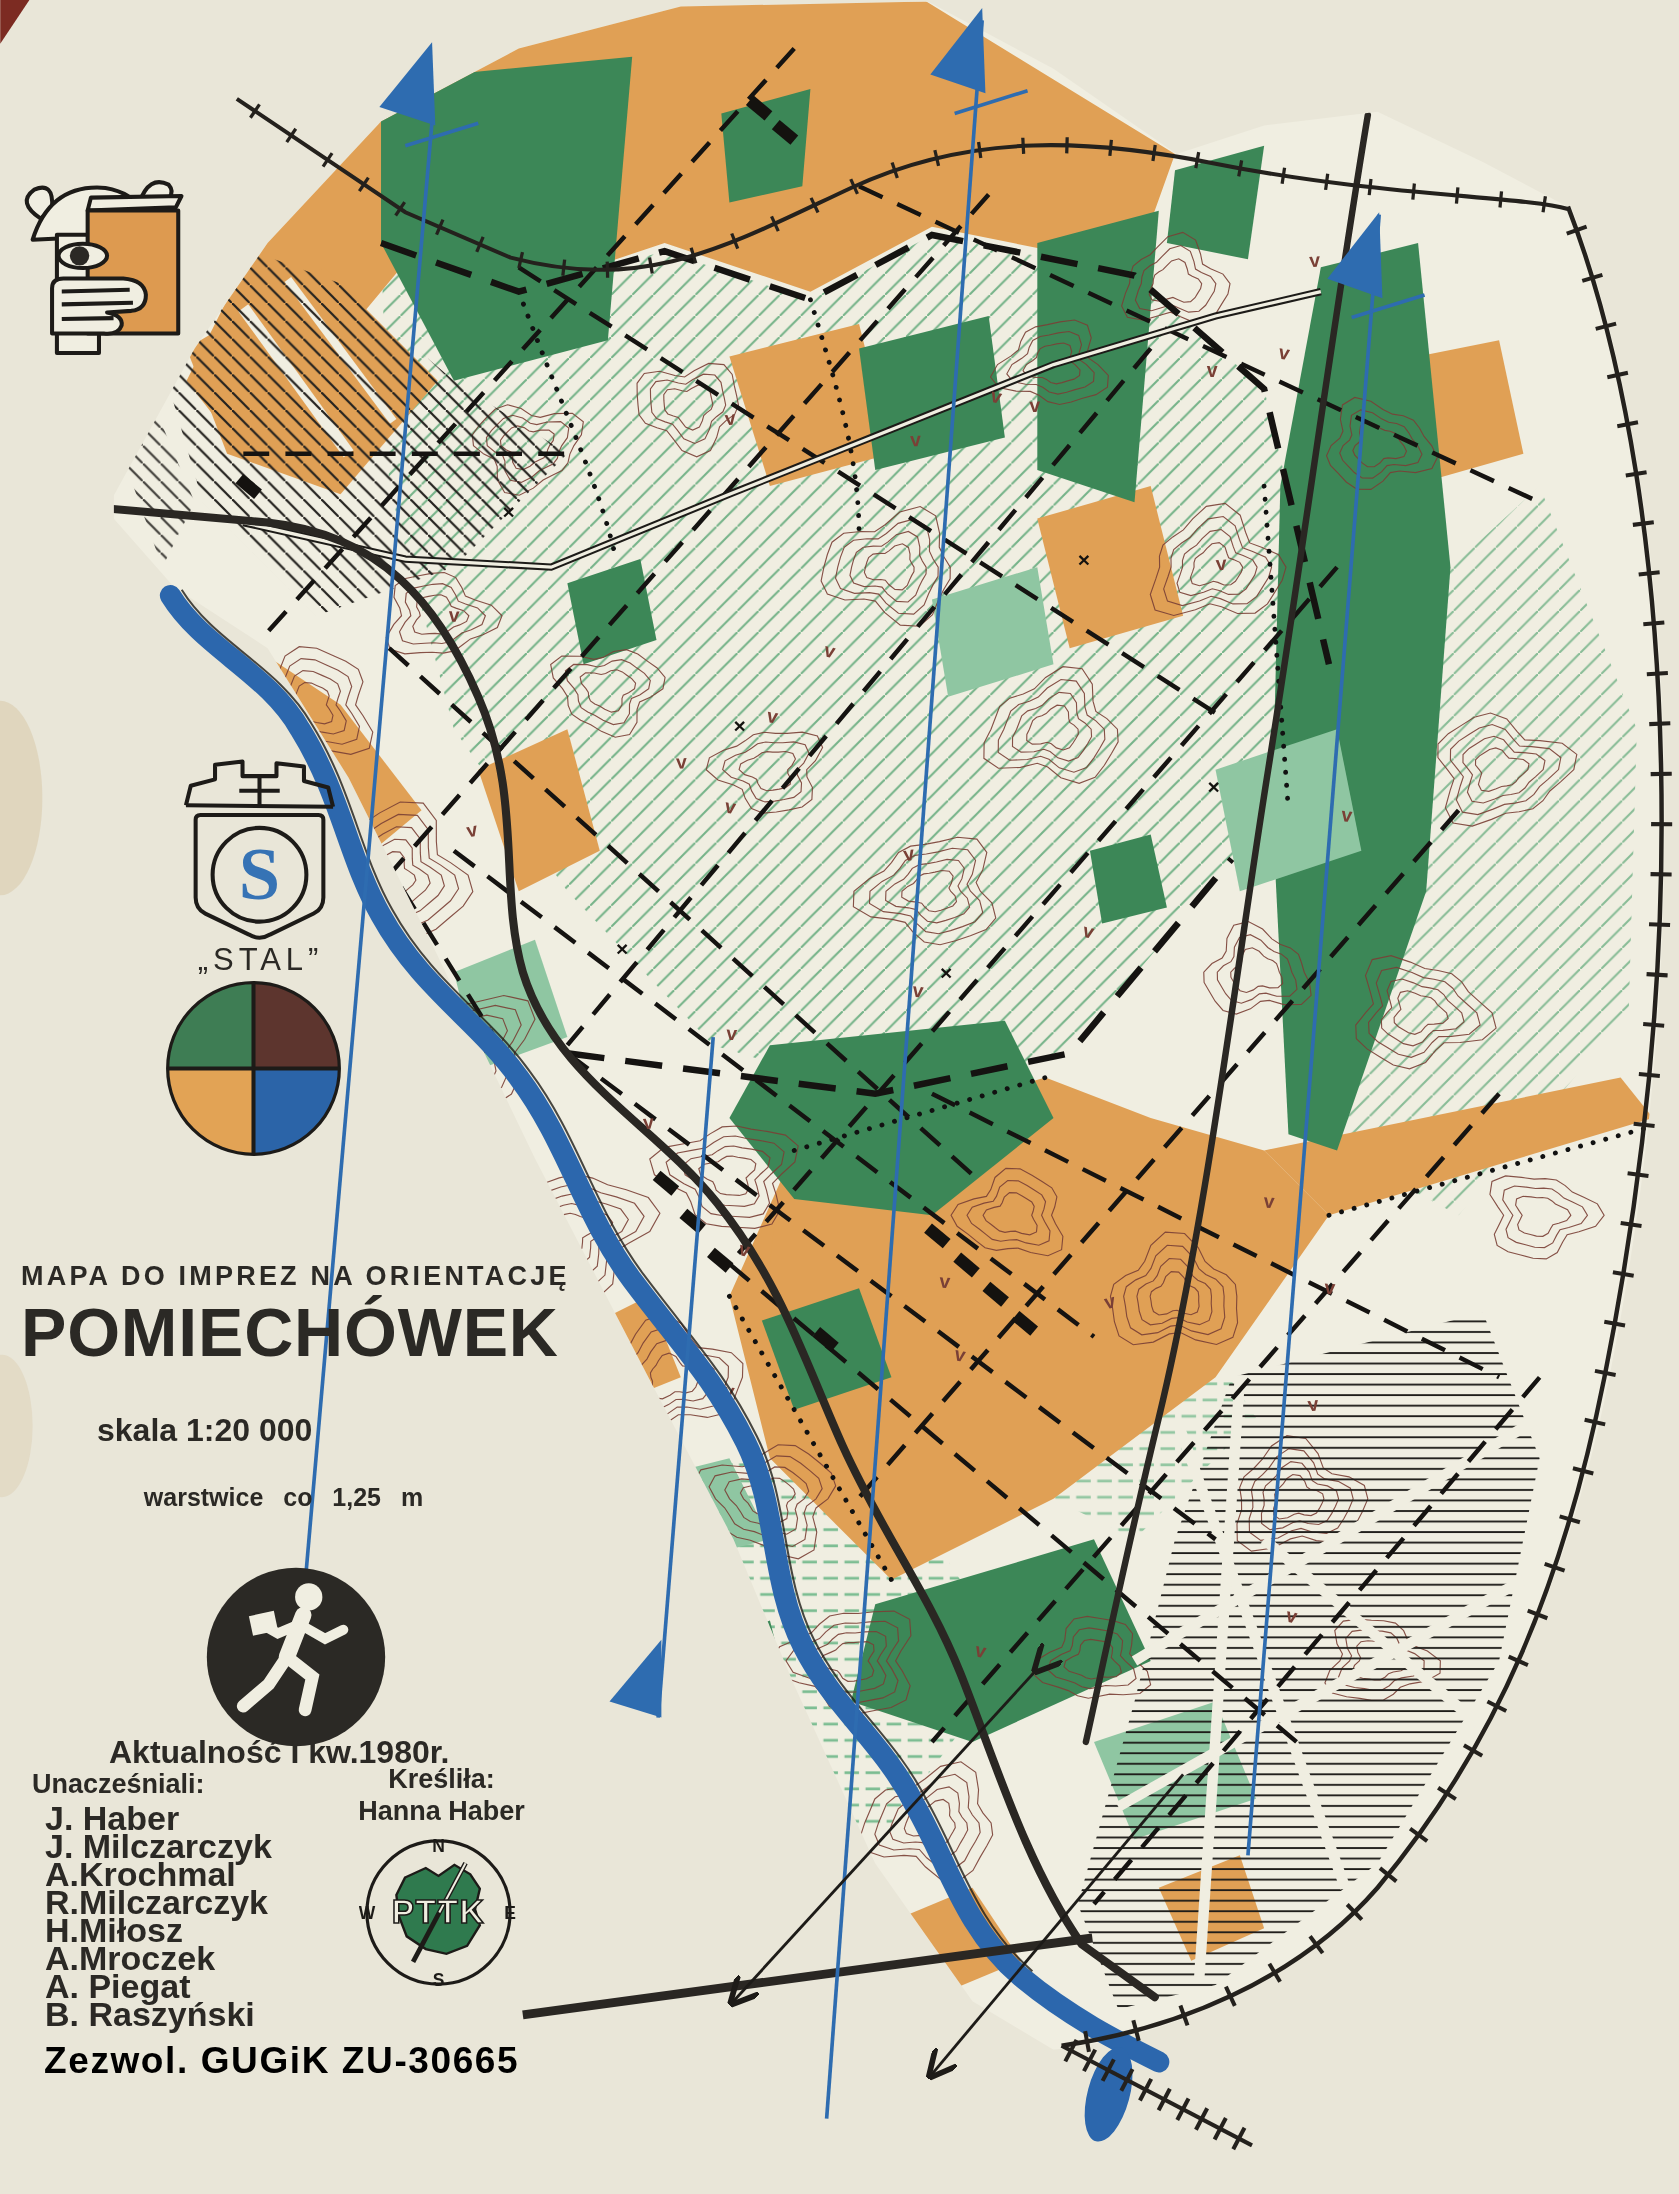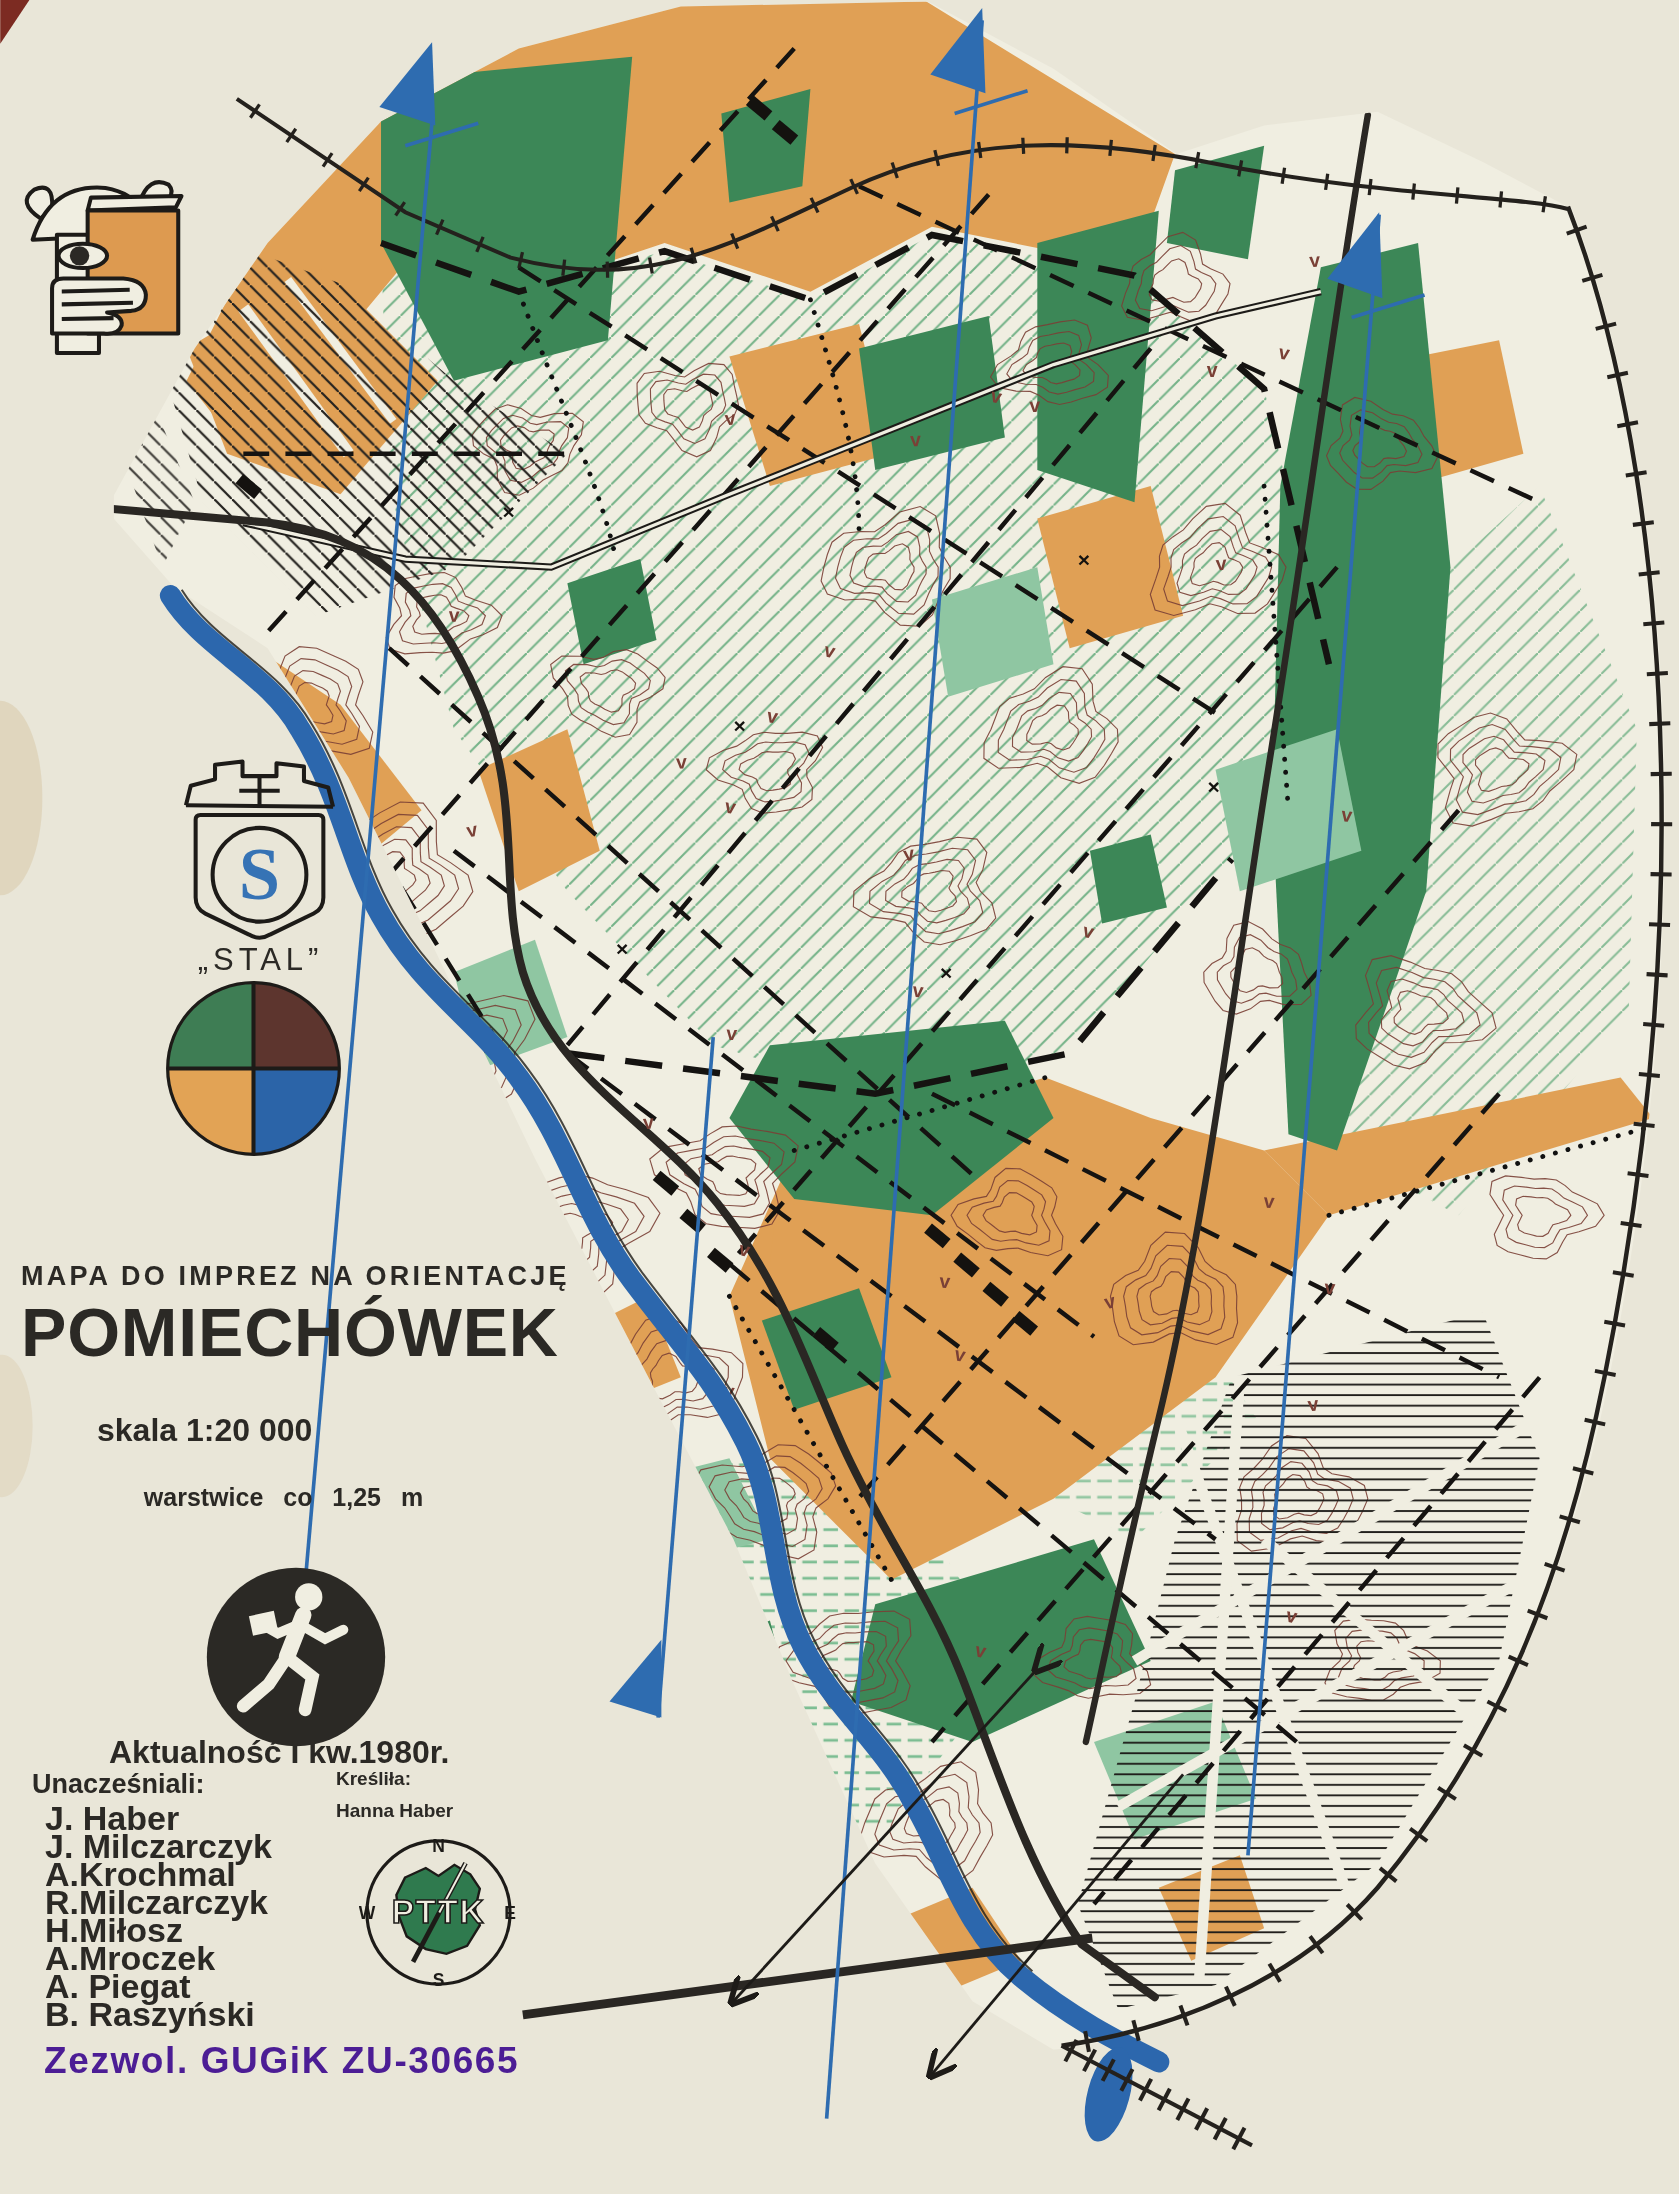--- a/index.html
+++ b/index.html
@@ -9,21 +9,21 @@
   svg{display:block;}
   .abs{position:absolute;}
   #series-label{left:21px;top:1261px;font-size:27px;letter-spacing:3.2px;font-weight:bold;}
   #map-title{left:21px;top:1293px;font-size:68px;letter-spacing:0.8px;font-weight:bold;}
   #map-scale{left:97px;top:1412px;width:373px;font-size:32px;font-weight:bold;}
   #contour-note{left:81px;top:1483px;width:405px;text-align:center;font-size:25px;font-weight:bold;word-spacing:13px;}
   #runner-badge{left:205px;top:1566px;width:182px;height:182px;}
   #currency-note{left:109px;top:1734px;font-size:32px;font-weight:bold;}
   #updated-label{left:32px;top:1733px;font-size:27px;font-weight:bold;margin-top:36px;}
   #updated-list{left:45px;top:1804px;font-size:34px;font-weight:bold;line-height:28px;}
-  #drawn-block{left:336px;top:1763px;width:211px;font-size:19px;font-weight:bold;line-height:32px;}
+  #drawn-block{left:336px;top:1763px;width:211px;text-align:center;font-size:27px;font-weight:bold;line-height:32px;}
   #pttk-badge{left:359px;top:1833px;width:159px;height:159px;}
   #permit-line{left:44px;top:2040px;font-size:37px;font-weight:bold;letter-spacing:1.6px;}
   #o-logo{left:9.7px;top:160px;width:182px;height:199px;}
   #stal-emblem{left:173px;top:755px;width:173px;height:191px;}
   #stal-name{left:159px;top:942px;width:203px;text-align:center;font-size:31px;font-weight:normal;letter-spacing:4.9px;}
   #color-wheel{left:162px;top:977px;width:183px;height:183px;}
 </style>
 </head>
 <body>
 
@@ -537,15 +537,15 @@
     <path d="M58,56 L84,44 L100,54 L120,40 L140,52 L152,70 L146,96 L152,116 L136,142 L110,152 L84,146 L60,130 L50,104 L47,78 Z" fill="#2f7a4e" stroke="#1d1b18" stroke-width="3"></path>
     <line x1="134" y1="38" x2="68" y2="162" stroke="#1d1b18" stroke-width="6"></line>
     <line x1="134" y1="38" x2="101" y2="100" stroke="#f0eee1" stroke-width="2.5"></line>
     <text x="100" y="113" text-anchor="middle" font-size="42" font-weight="bold" fill="#f0eee1" stroke="#1d1b18" stroke-width="2" letter-spacing="2">PTTK</text>
     <text x="100" y="24" text-anchor="middle" font-size="22" font-weight="bold" fill="#1d1b18">N</text>
     <text x="100" y="192" text-anchor="middle" font-size="22" font-weight="bold" fill="#1d1b18">S</text>
     <text x="10" y="108" text-anchor="middle" font-size="22" font-weight="bold" fill="#1d1b18">W</text>
     <text x="190" y="108" text-anchor="middle" font-size="22" font-weight="bold" fill="#1d1b18">E</text>
   </svg>
 
-  <div id="permit-line" class="abs" style="color:#4c1d95;">Zezwol. GUGiK  ZU-30665</div>
+  <div id="permit-line" class="abs" style="color:#000000;">Zezwol. GUGiK  ZU-30665</div>
 </div>
 
 
 </body></html>

